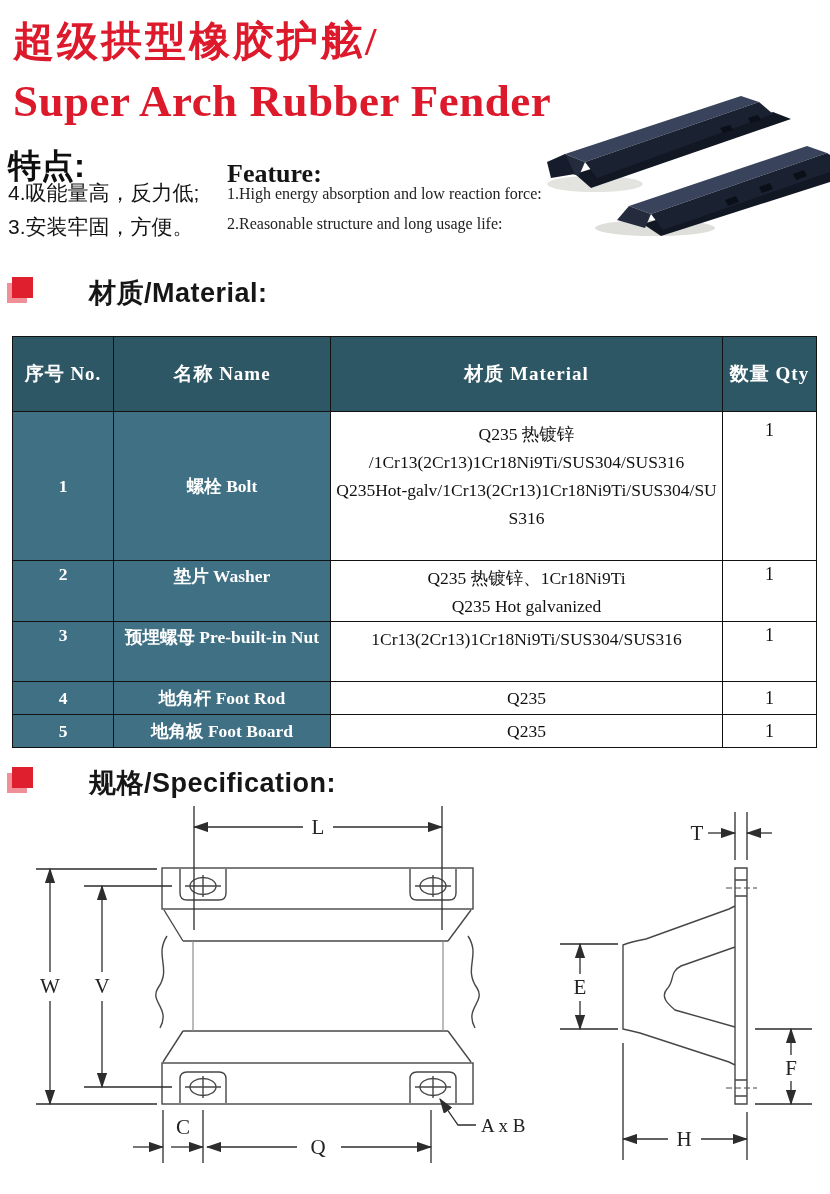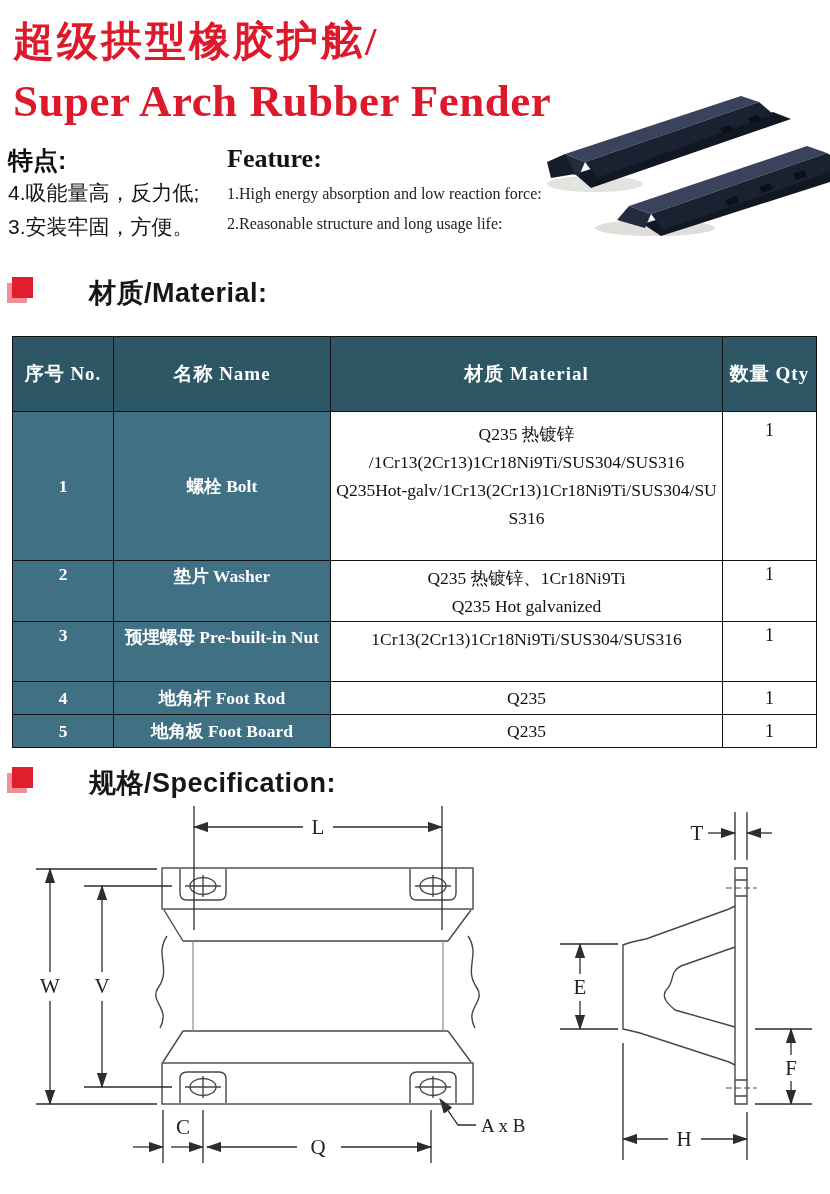--- a/index.html
+++ b/index.html
@@ -9,23 +9,23 @@
   html,body{margin:0;padding:0;background:#fff;}
   .page{position:relative;width:830px;height:1194px;background:#fff;overflow:hidden;font-family:var(--sans);}
 
   .title-zh{position:absolute;left:13px;top:18px;font-family:var(--serif);font-weight:bold;
             font-size:41px;line-height:46px;color:#dd1a2b;letter-spacing:3px;white-space:nowrap;}
   .title-en{position:absolute;left:13px;top:76px;font-family:var(--serif);font-weight:bold;
             font-size:45px;line-height:50px;color:#dd1a2b;letter-spacing:0.5px;white-space:nowrap;}
 
   .photo{position:absolute;left:545px;top:56px;}
 
-  .feat-zh-head{position:absolute;left:8px;top:144px;font-weight:bold;font-size:25px;color:#0f0f0f;}
+  .feat-zh-head{position:absolute;left:8px;top:144px;font-weight:bold;font-size:33px;color:#0f0f0f;}
   .feat-zh-list{position:absolute;left:8px;top:176px;font-size:21px;line-height:34px;color:#141414;}
-  .feat-en-head{position:absolute;left:227px;top:144px;font-family:var(--serif);font-weight:bold;font-size:26px;color:#141414;}
+  .feat-en-head{position:absolute;left:227px;top:159px;font-family:var(--serif);font-weight:bold;font-size:26px;color:#141414;}
   .feat-en-list{position:absolute;left:227px;top:179px;font-family:var(--serif);font-size:16px;line-height:29.5px;color:#222;white-space:nowrap;}
 
   .sec-head{position:absolute;left:7px;display:flex;align-items:flex-start;gap:13px;}
   .sec-material{top:277px;}
   .sec-spec{top:767px;}
   .bullet{position:relative;width:27px;height:27px;flex:0 0 27px;display:block;}
   .bullet-shadow{position:absolute;left:0;top:6px;width:20px;height:20px;background:#ef8f98;}
   .bullet-main{position:absolute;left:5px;top:0;width:21px;height:21px;background:#e01f2e;}
   .sec-label{font-size:27px;font-weight:600;color:#161616;letter-spacing:0.5px;margin-top:-2px;margin-left:42px;}
 

